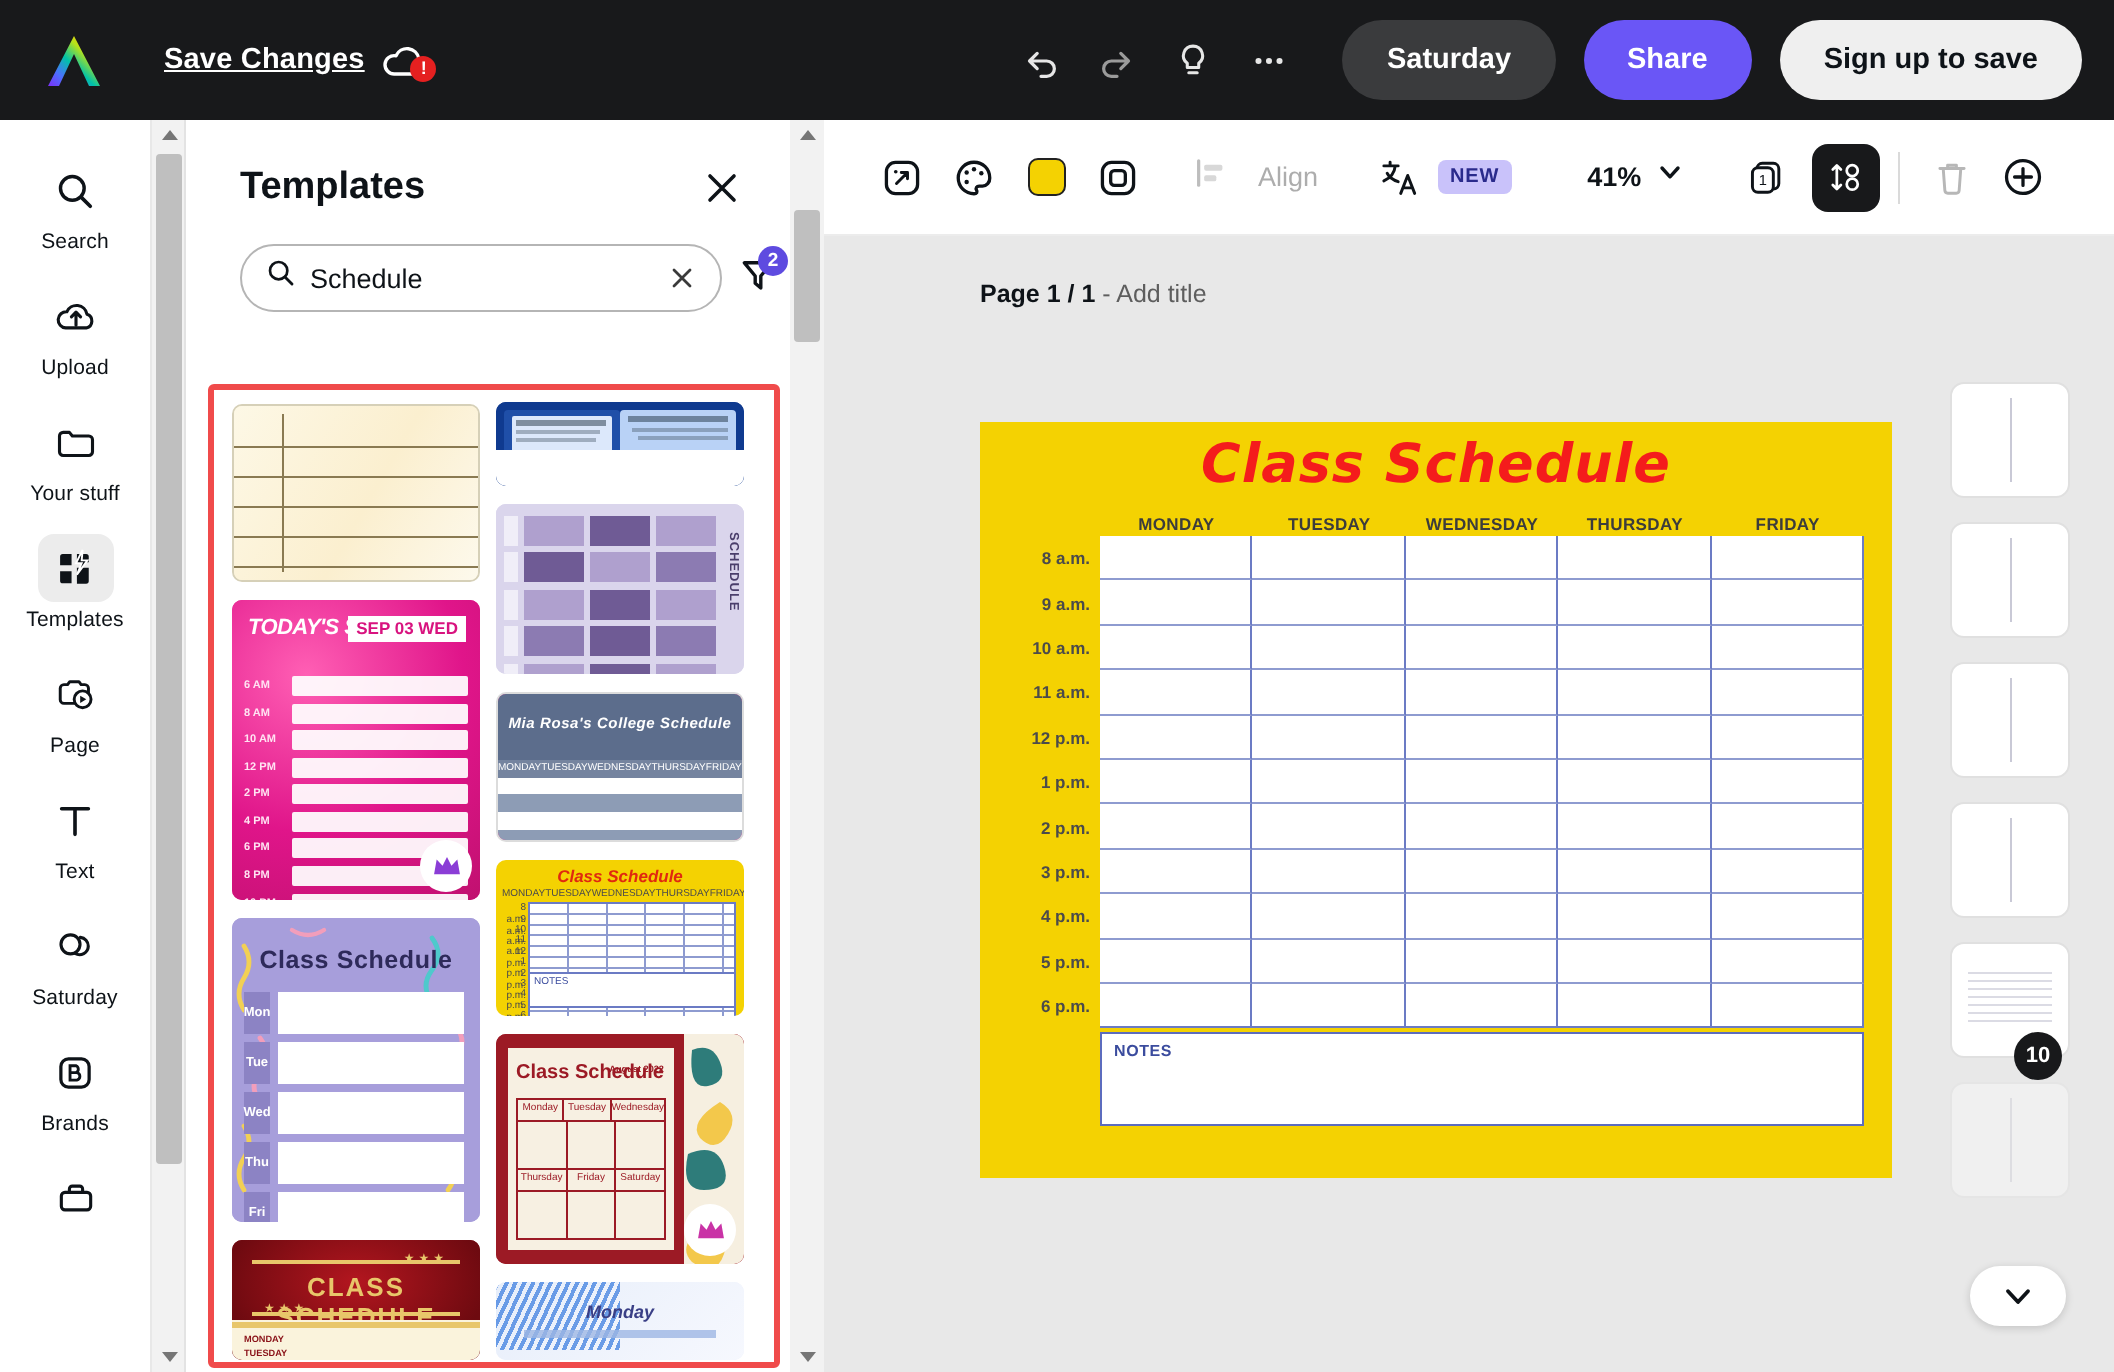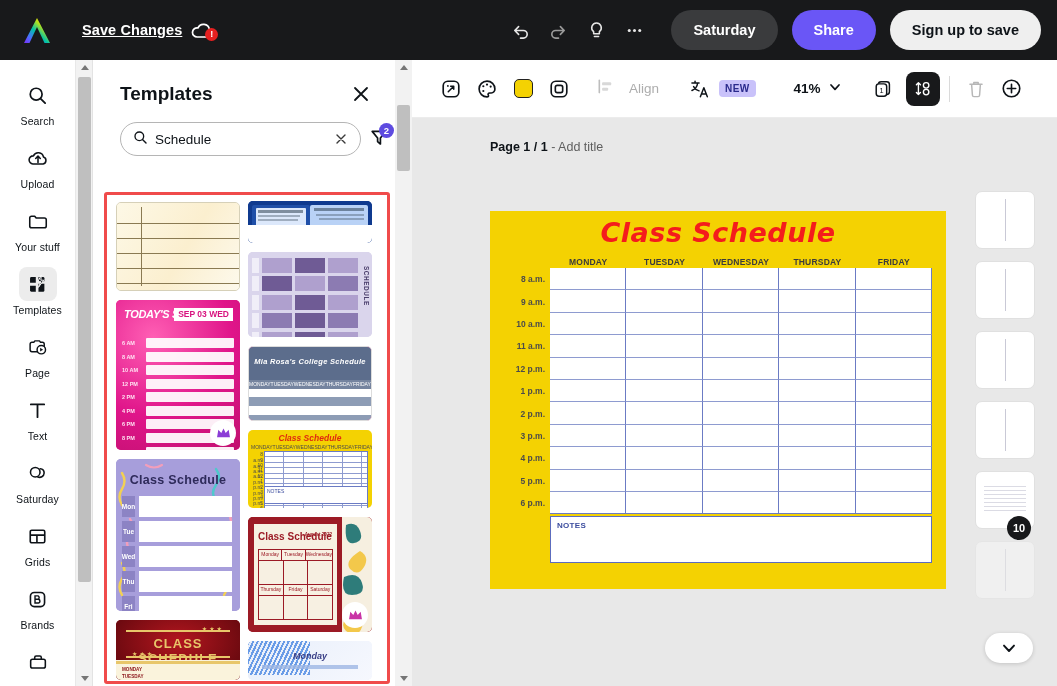--- a/index.html
+++ b/index.html
@@ -332,29 +332,20 @@
     <div class="rail-item">
       <div class="rail-ico">
         <svg width="22" height="20" viewBox="0 0 24 21">
             <circle cx="9" cy="9.6" r="5.2" fill="none" stroke="#0E1318" stroke-width="1.7"></circle>
             <path d="M11.5 14.6 a4.8 4.8 0 0 0 7.2 -4 a4.8 4.8 0 0 0 -4.3 -4.8" fill="none" stroke="#0E1318" stroke-width="1.7" stroke-linecap="round"></path>
           </svg>
       </div>
       <div class="rail-label">Saturday</div>
     </div>
 
-    <div class="rail-item">
-      <div class="rail-ico">
-        <svg width="21" height="21" viewBox="0 0 22 22">
-            <rect x="3.4" y="4.4" width="15.2" height="13.2" rx="1.6" fill="none" stroke="#0E1318" stroke-width="1.7"></rect>
-            <path d="M3.4 9.6 H18.6 M10.4 9.6 V17.6" stroke="#0E1318" stroke-width="1.7"></path>
-          </svg>
-      </div>
-      <div class="rail-label">Grids</div>
-    </div>
 
     <div class="rail-item">
       <div class="rail-ico">
         <svg width="21" height="21" viewBox="0 0 22 22">
             <rect x="3.6" y="3.6" width="14.8" height="14.8" rx="4" fill="none" stroke="#0E1318" stroke-width="1.7"></rect>
             <path d="M8.4 7.2 h3.2 a2 2 0 0 1 0 3.6 h-3.2 Z M8.4 10.8 h3.6 a2 2 0 0 1 0 3.9 h-3.6 Z" fill="none" stroke="#0E1318" stroke-width="1.5"></path>
           </svg>
       </div>
       <div class="rail-label">Brands</div>
     </div>

